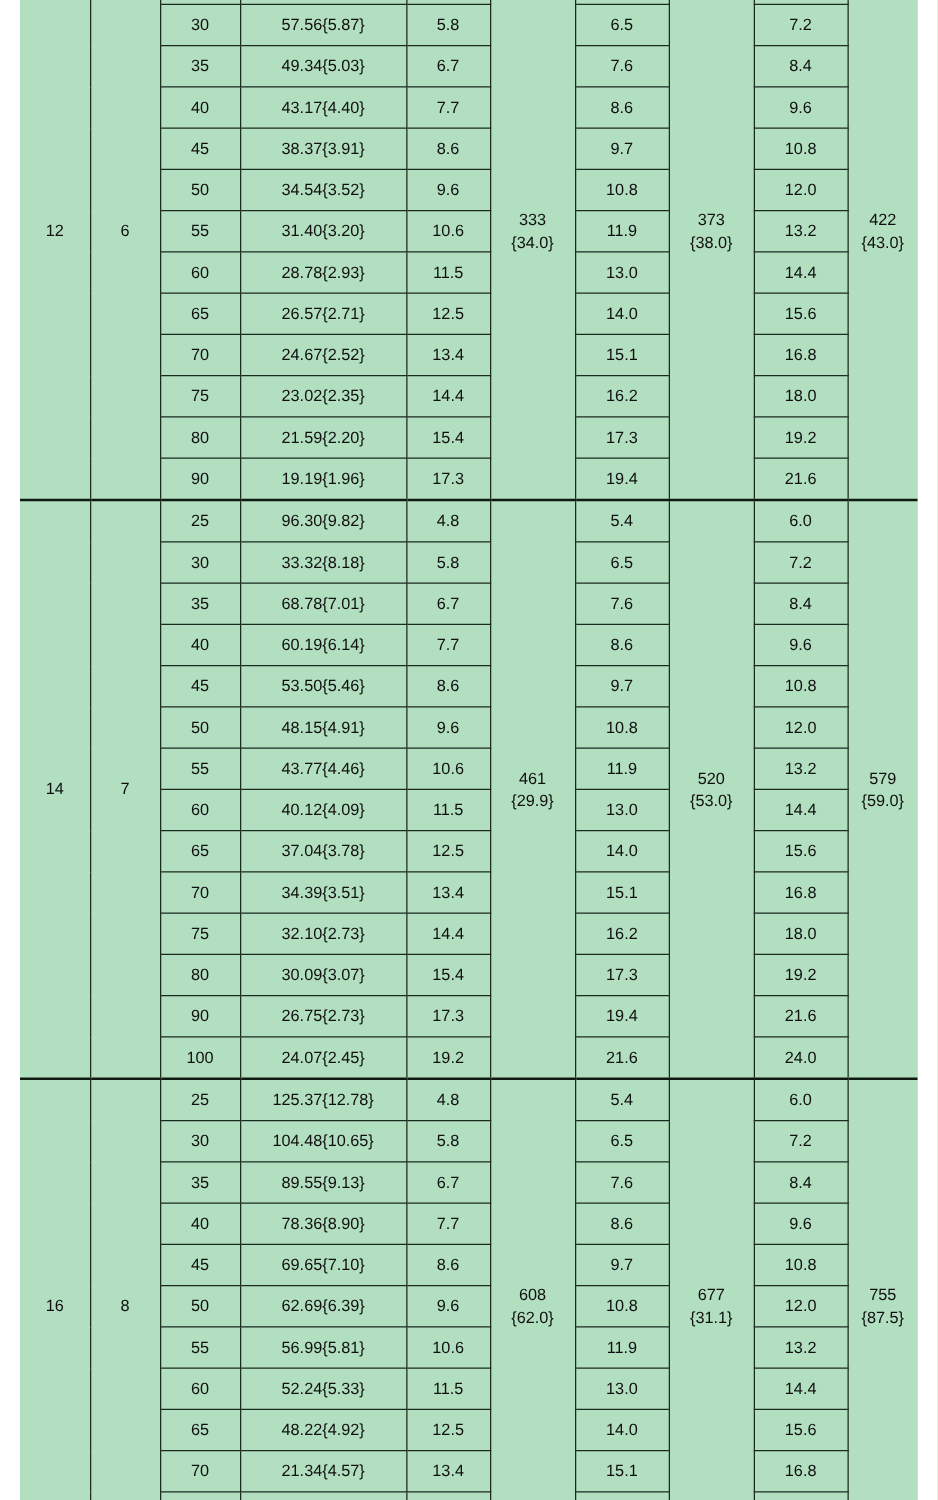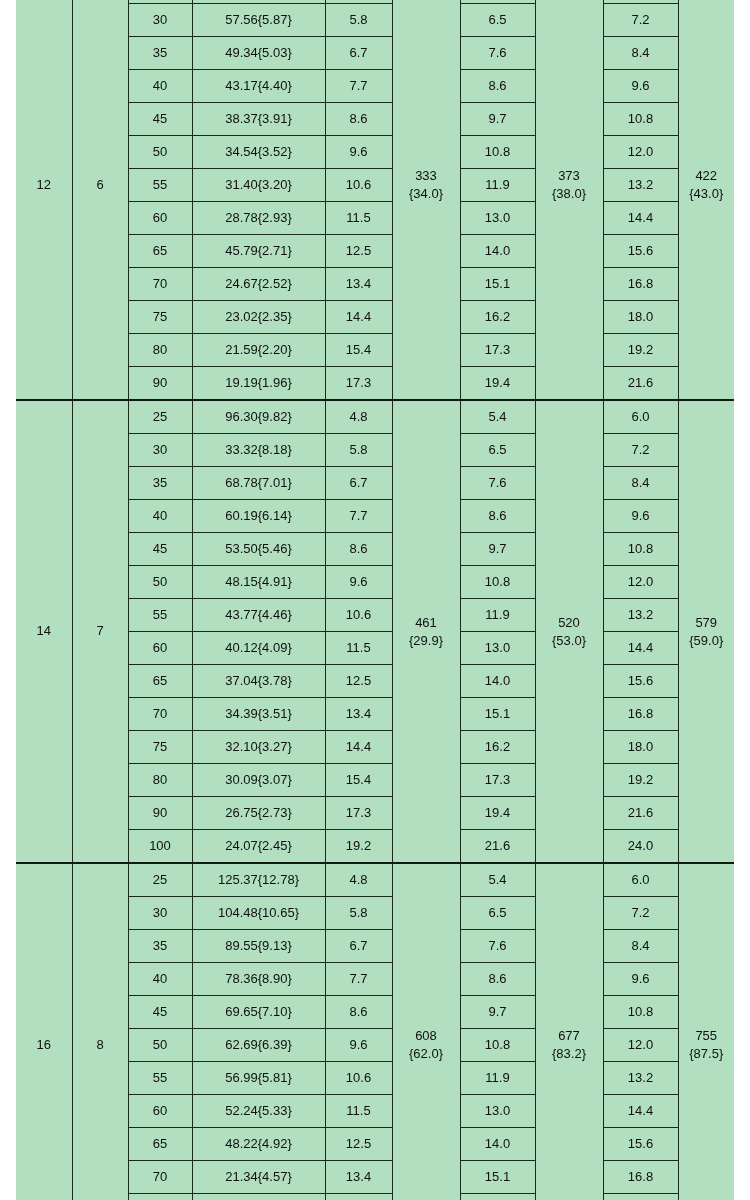--- a/index.html
+++ b/index.html
@@ -157,21 +157,21 @@
           </tr>
           <tr>
             <td class="g">60</td>
             <td class="g">28.78{2.93}</td>
             <td class="g">11.5</td>
             <td class="g">13.0</td>
             <td class="g">14.4</td>
           </tr>
           <tr>
             <td class="w">65</td>
-            <td class="w">45.79{2.71}</td>
+            <td class="w">26.57{2.71}</td>
             <td class="w">12.5</td>
             <td class="w">14.0</td>
             <td class="w">15.6</td>
           </tr>
           <tr>
             <td class="g">70</td>
             <td class="g">24.67{2.52}</td>
             <td class="g">13.4</td>
             <td class="g">15.1</td>
             <td class="g">16.8</td>
@@ -282,21 +282,21 @@
           </tr>
           <tr>
             <td class="w">70</td>
             <td class="w">34.39{3.51}</td>
             <td class="w">13.4</td>
             <td class="w">15.1</td>
             <td class="w">16.8</td>
           </tr>
           <tr>
             <td class="g">75</td>
-            <td class="g">32.10{3.27}</td>
+            <td class="g">32.10{2.73}</td>
             <td class="g">14.4</td>
             <td class="g">16.2</td>
             <td class="g">18.0</td>
           </tr>
           <tr>
             <td class="w">80</td>
             <td class="w">30.09{3.07}</td>
             <td class="w">15.4</td>
             <td class="w">17.3</td>
             <td class="w">19.2</td>
@@ -324,21 +324,21 @@
             <td class="panel" rowspan="11">
               <div class="stack">
                 <span>608</span>
                 <span>{62.0}</span>
               </div>
             </td>
             <td class="g">5.4</td>
             <td class="panel" rowspan="11">
               <div class="stack">
                 <span>677</span>
-                <span>{83.2}</span>
+                <span>{31.1}</span>
               </div>
             </td>
             <td class="g">6.0</td>
             <td class="panel noright" rowspan="11">
               <div class="stack">
                 <span>755</span>
                 <span>{87.5}</span>
               </div>
             </td>
           </tr>

